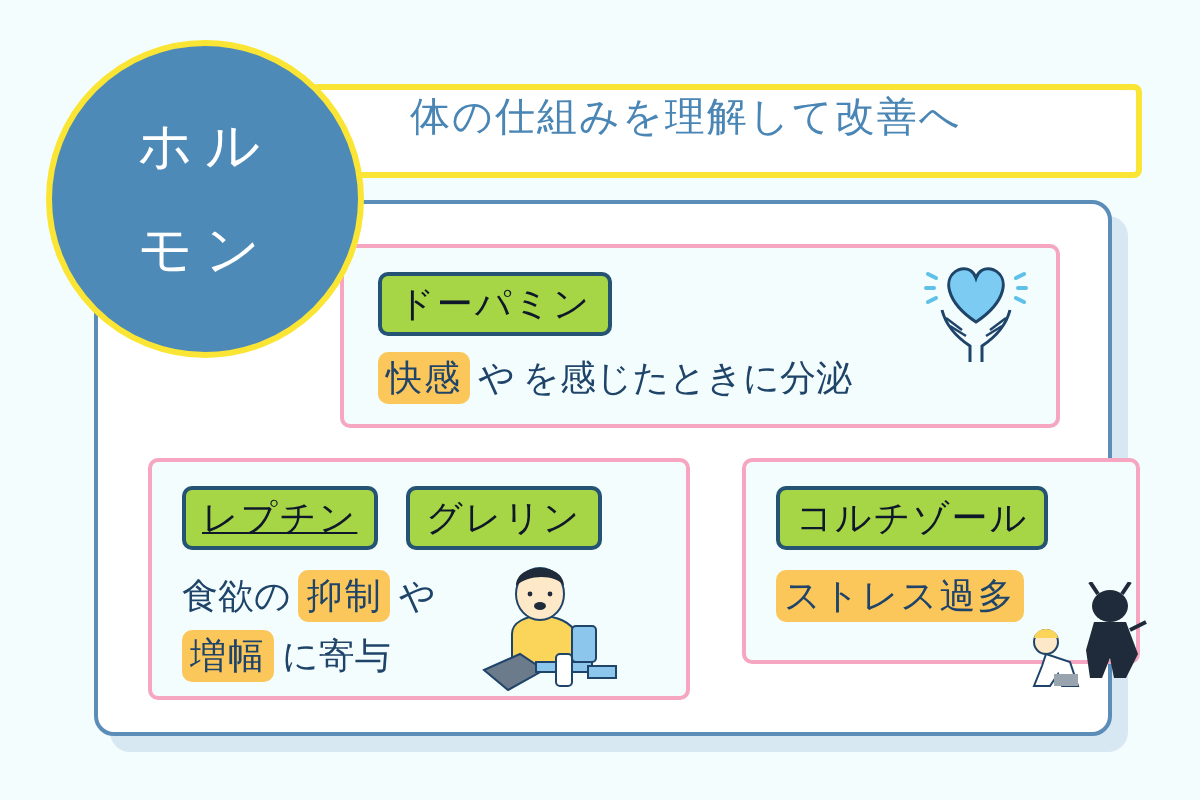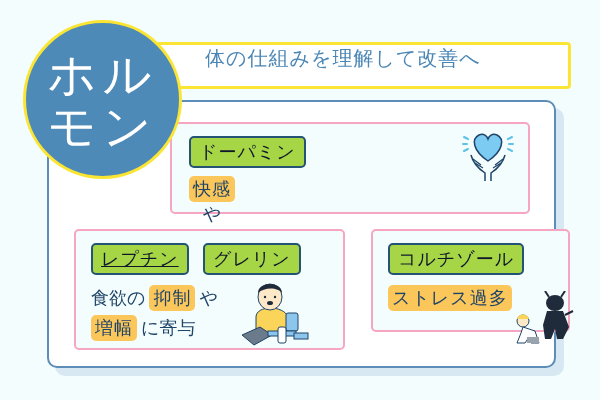--- a/index.html
+++ b/index.html
@@ -31,21 +31,21 @@
     color: #4a86b5;
   }
   .circle {
     position: absolute;
     left: 23px; top: 20px; width: 159px; height: 159px;
     border-radius: 50%;
     background: #4e8ab8;
     border: 3px solid #fbe534;
     color: #ffffff;
     display: flex; flex-direction: column; align-items: center; justify-content: center;
-    font-size: 48px;
+    font-size: 27px;
     line-height: 52px;
     letter-spacing: 6px;
     z-index: 3;
   }
   .sub-card {
     position: absolute;
     background: #f4fdfd;
     border: 2px solid #f6a6c1;
     border-radius: 5px;
   }
@@ -92,23 +92,24 @@
   <span>体の仕組みを理解して改善へ</span>
 </div>
 
 <div class="circle">
   <span>ホル</span>
   <span>モン</span>
 </div>
 
 <div class="sub-card card-dopamine">
   <div class="tag" style="left:17px; top:12px;">ドーパミン</div>
-  <div class="line" style="left:17px; top:52px;flex-direction:column;">
+  <div class="line" style="left:17px; top:52px;">
     <span class="hl">快感</span>
     <span class="txt">や</span>
+    <span>を感じたときに分泌</span>
   </div>
   <svg class="illus" style="left:287px; top:5px;" width="58" height="54" viewBox="0 0 58 54">
     <g stroke="#5fc0e8" stroke-width="2" stroke-linecap="round">
       <line x1="5" y1="8" x2="9" y2="10"></line>
         <line x1="4" y1="15" x2="8" y2="15"></line>
         <line x1="5" y1="22" x2="9" y2="20"></line>
       <line x1="53" y1="8" x2="49" y2="10"></line>
         <line x1="54" y1="15" x2="50" y2="15"></line>
         <line x1="53" y1="22" x2="49" y2="20"></line>
     </g>

